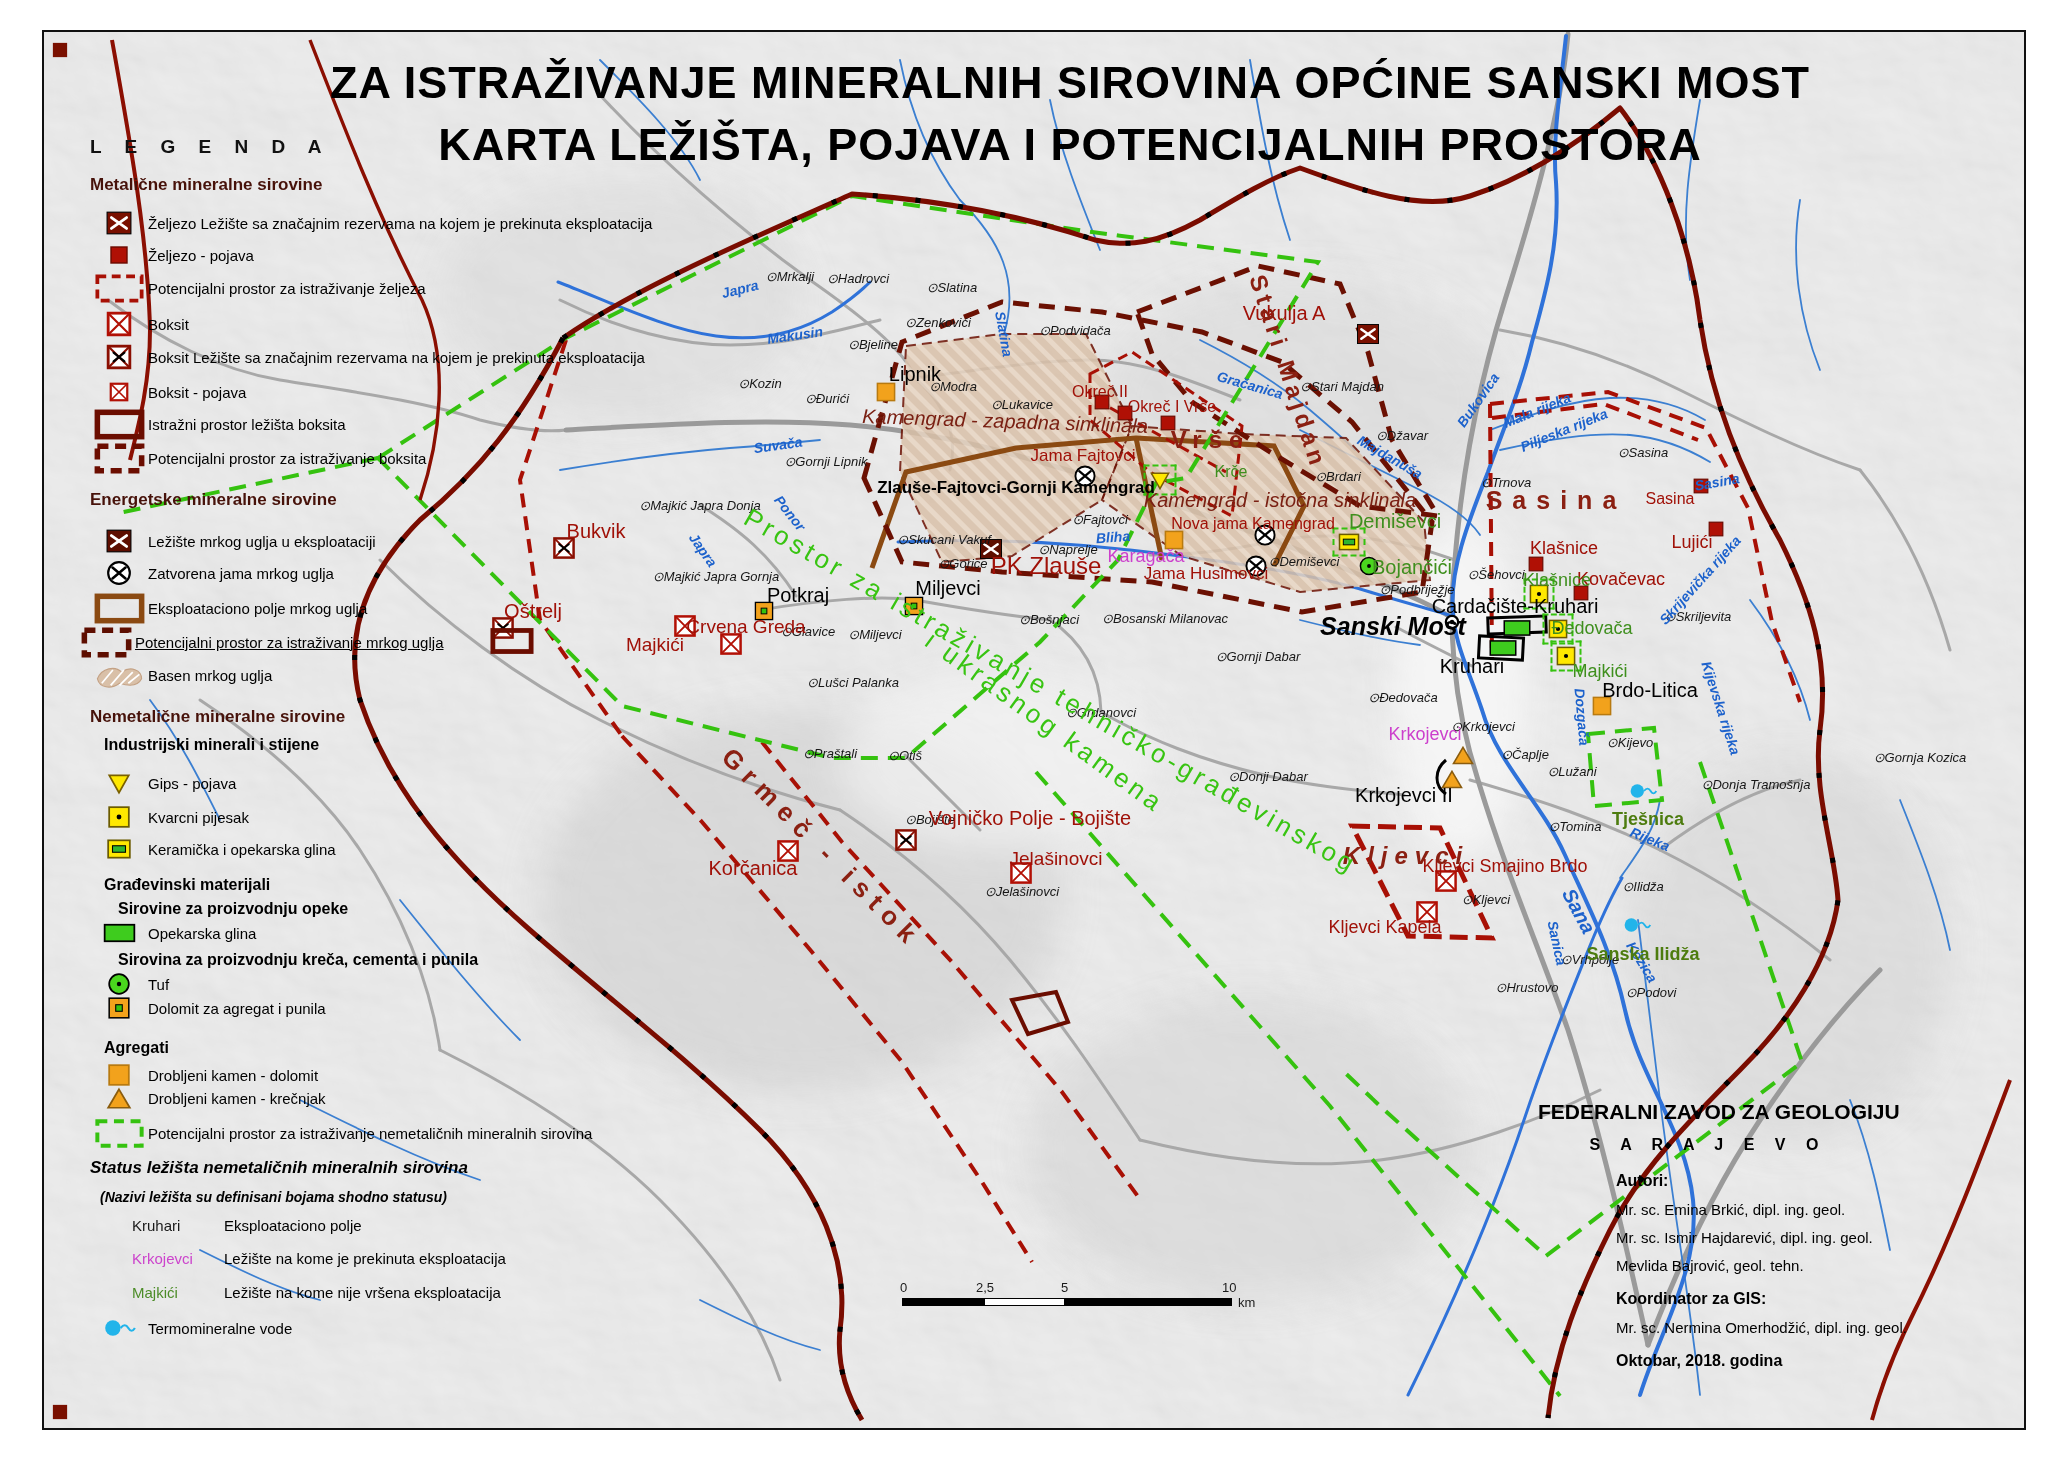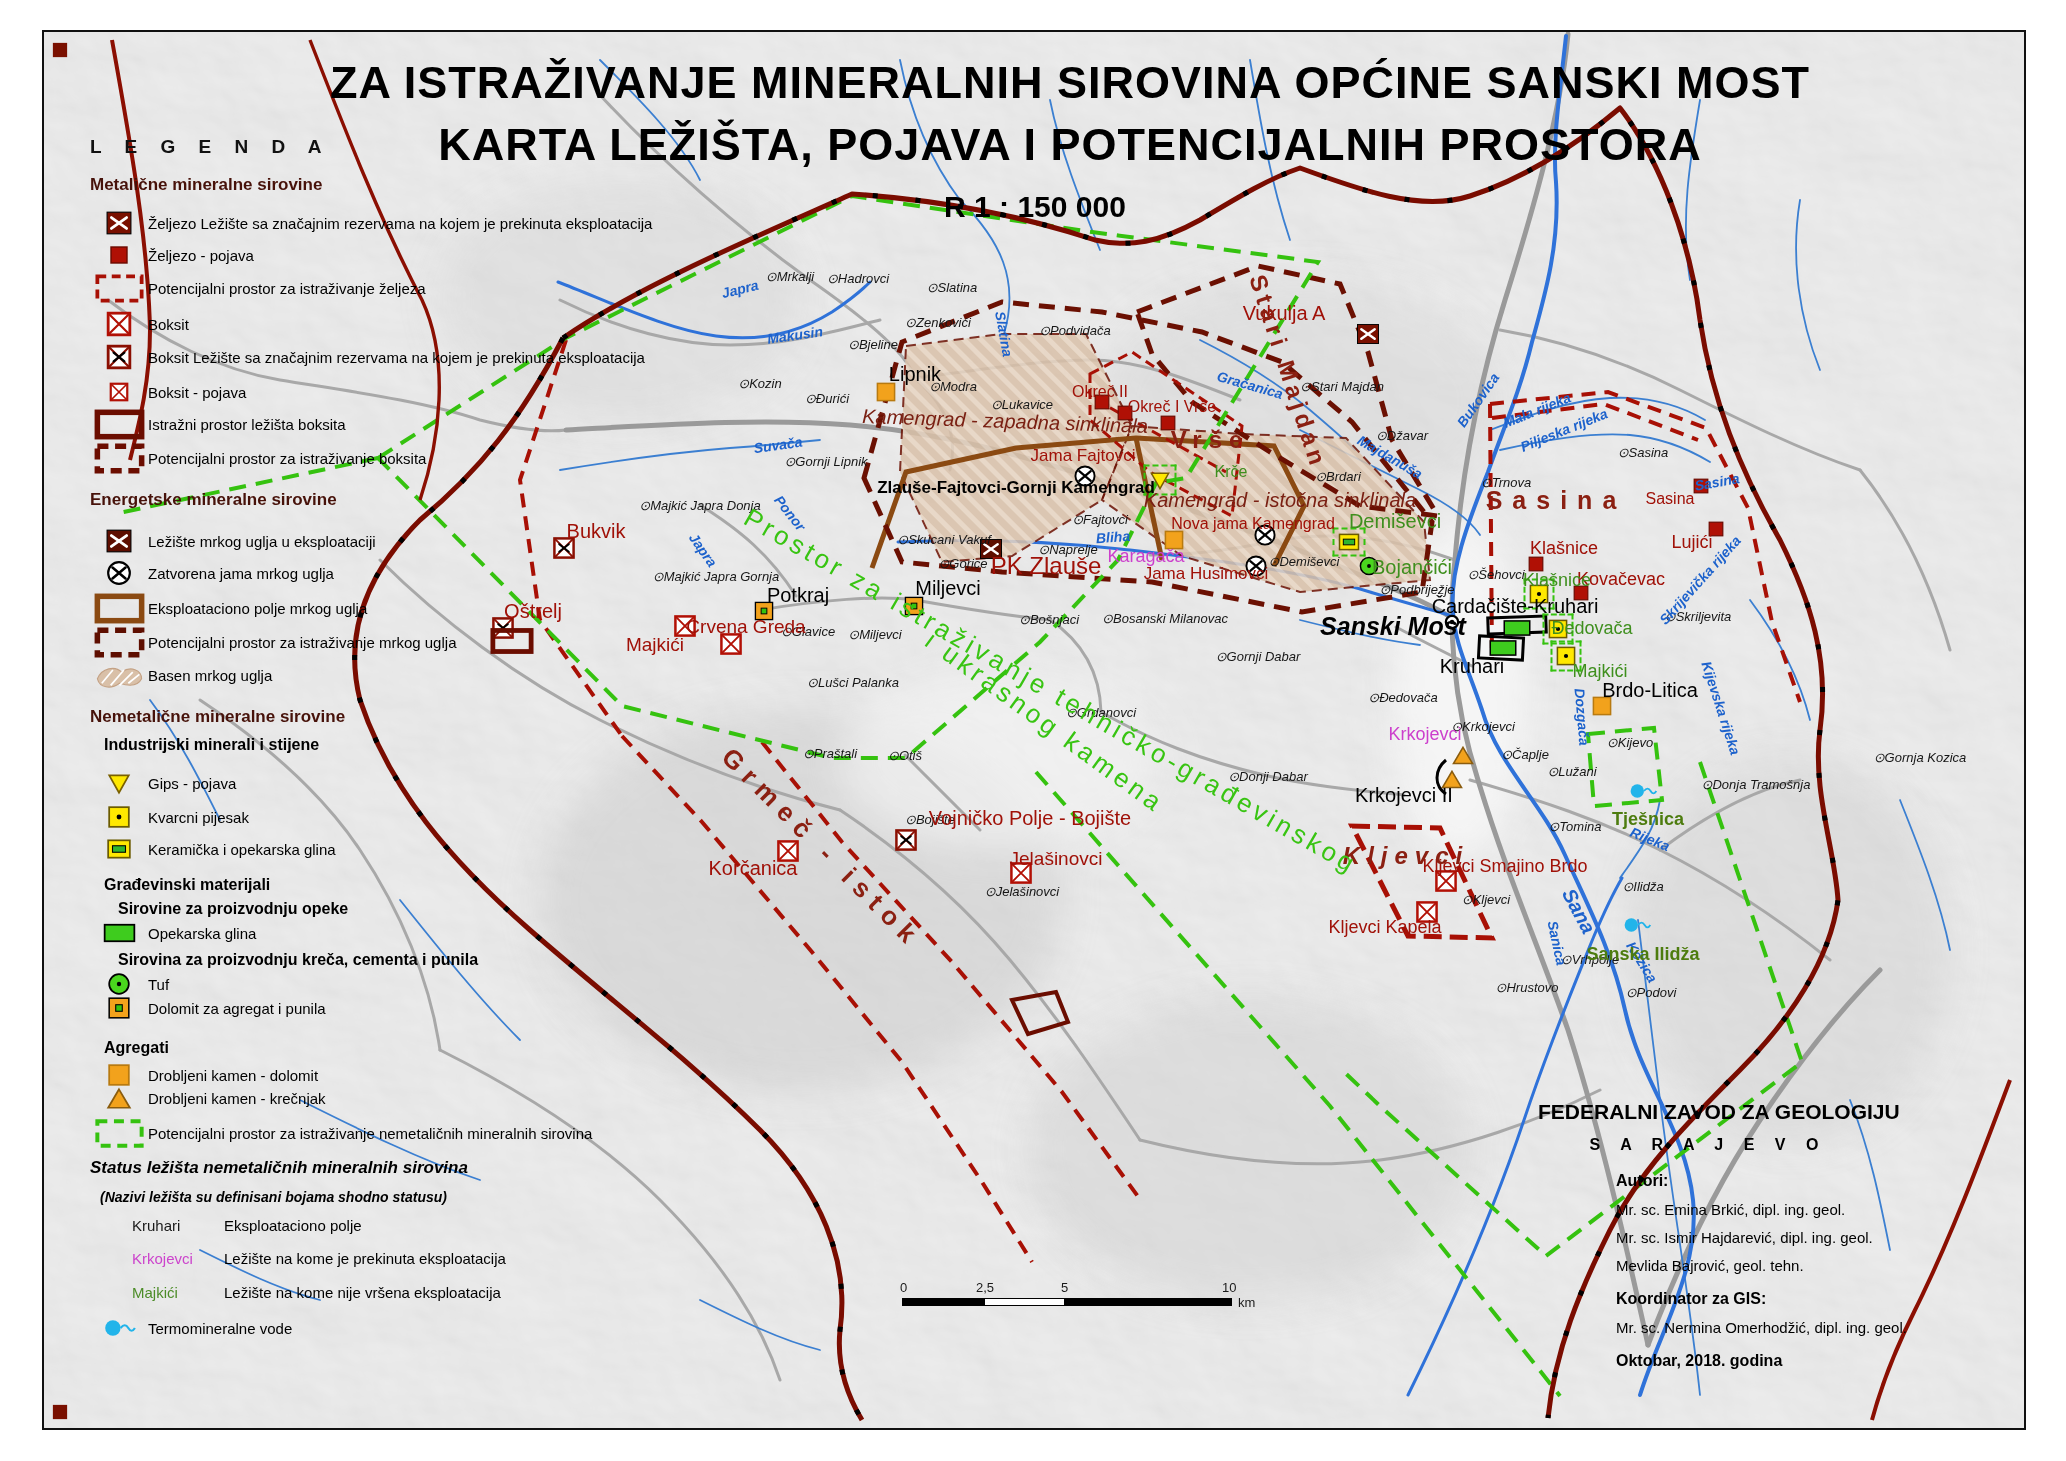--- a/index.html
+++ b/index.html
@@ -300,21 +300,20 @@
 
   <div class="mask" style="left:0;top:0;width:2066px;height:30px"></div>
   <div class="mask" style="left:0;top:1428px;width:2066px;height:33px"></div>
   <div class="mask" style="left:0;top:0;width:42px;height:1461px"></div>
   <div class="mask" style="left:2024px;top:0;width:42px;height:1461px"></div>
   <div id="frame"></div>
 
   <div id="title">
     <div class="tline">ZA ISTRAŽIVANJE MINERALNIH SIROVINA OPĆINE SANSKI MOST</div>
     <div class="tline">KARTA LEŽIŠTA, POJAVA I POTENCIJALNIH PROSTORA</div>
-    <div id="tscale">R 1 : 150 000</div>
   </div>
 
   <div id="legend">
       <div class="lrow" style="top: 132px; left: 90px;">
         <span class="lh lh-title">L E G E N D A</span>
       </div>
       <div class="lrow" style="top: 170px; left: 90px;">
         <span class="lh lh-maroon">Metalične mineralne sirovine</span>
       </div>
       <div class="lrow" style="top: 208px; left: 90px;">
@@ -401,21 +400,21 @@
         <span class="llab">Zatvorena jama mrkog uglja</span>
       </div>
       <div class="lrow" style="top: 593px; left: 90px;">
         <span class="lsym">
           <svg width="51" height="31">
             <use href="#sy-rbrown"></use>
           </svg>
         </span>
         <span class="llab">Eksploataciono polje mrkog uglja</span>
       </div>
-      <div class="lrow" style="top: 627px; left: 90px;">
+      <div class="lrow" style="top: 627px; left: 77px; text-decoration: underline;">
         <span class="lsym">
           <svg width="51" height="31">
             <use href="#sy-rdashcoal"></use>
           </svg>
         </span>
         <span class="llab">Potencijalni prostor za istraživanje mrkog uglja</span>
       </div>
       <div class="lrow" style="top: 660px; left: 90px;">
         <span class="lsym">
           <svg width="53" height="29">

